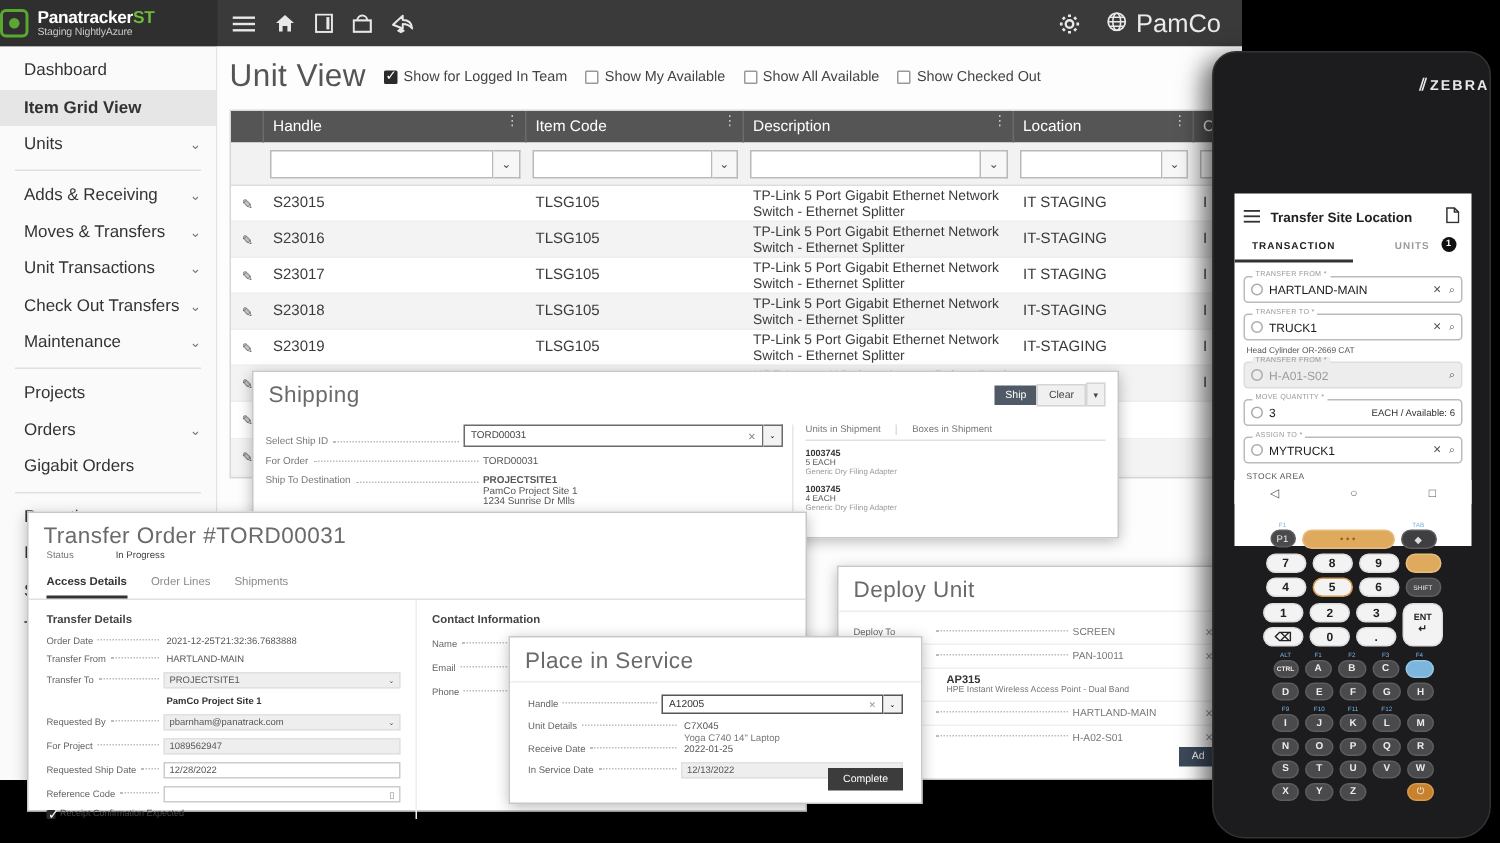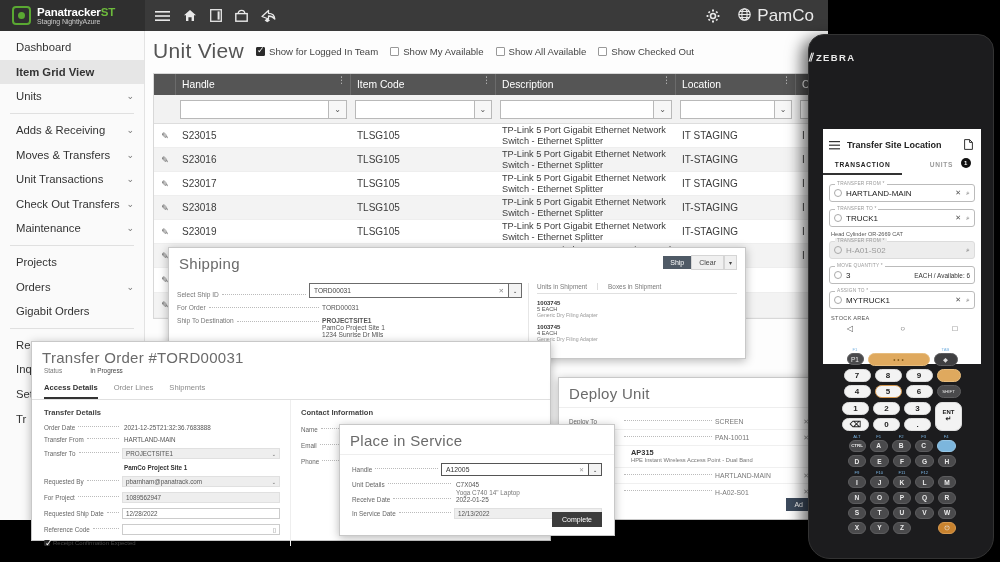--- a/index.html
+++ b/index.html
@@ -9,21 +9,21 @@
     background: #000;
     font-family: "Liberation Sans", sans-serif;
   }
   #root { position: relative; width: 1000px; height: 562px; background: #000; }
 
   
   .app { position: absolute; left: 0; top: 0; width: 828px; height: 520px; background: #fff; }
 
   
   .topbar { position: absolute; left: 0; top: 0; width: 828px; height: 31px; background: #3a3a3a; display: flex; align-items: center; }
-  .brand { width: 145px; height: 31px; background: #2f2f2f; display: flex; align-items: center; padding-left: 12px; gap: 6px; }
+  .brand { width: 145px; height: 31px; background: #2f2f2f; display: flex; align-items: center; padding-left: 0; gap: 6px; }
   .brand-logo { width: 19px; height: 19px; border: 2px solid #5aa832; border-radius: 4px; display: flex; align-items: center; justify-content: center; flex: none; }
   .brand-logo i { display: block; width: 7px; height: 7px; background: #5aa832; border-radius: 50%; }
   .brand-txt { line-height: 1.05; }
   .brand-t1 { font-size: 11.5px; font-weight: bold; color: #fff; letter-spacing: -.2px; }
   .brand-t1 span { color: #6dbb3c; }
   .brand-t2 { font-size: 7px; color: #c9c9c9; letter-spacing: -.1px; }
   .topicons { display: flex; align-items: center; gap: 13px; margin-left: 10px; }
   .ticon { color: #e8e8e8; display: flex; align-items: center; justify-content: center; cursor: pointer; }
   .topright { margin-left: auto; display: flex; align-items: center; gap: 18px; padding-right: 14px; }
   .topright .u { display: flex; align-items: center; gap: 6px; color: #eaeaea; font-size: 17px; }
@@ -77,21 +77,21 @@
   .ship-body { display: flex; padding: 6px 8px; gap: 6px; }
   .ship-left { width: 345px; }
   .ship-right { flex: 1; border-left: 1px solid #e6e6e6; padding-left: 8px; }
   .ship-row { display: flex; align-items: flex-end; margin-bottom: 6px; }
   .ship-input { border: 1px solid #6b6b6b; height: 15px; display: flex; align-items: center; background: #fff; }
   .tabsm { display: flex; gap: 10px; border-bottom: 1px solid #e0e0e0; padding-bottom: 3px; }
   .tabsm div { font-size: 6.4px; color: #7a7a7a; cursor: pointer; }
   .tabsm div:first-child { border-right: 1px solid #ddd; padding-right: 10px; }
 
   
-  #tord { left: 18px; top: 341px; width: 520px; height: 200px; margin-left: 13px; }
+  #tord { left: 18px; top: 341px; width: 520px; height: 200px; }
   .tord-tabs { display: flex; gap: 16px; padding: 0 12px; border-bottom: 1px solid #e0e0e0; }
   .tord-tabs div { font-size: 7.6px; color: #8a8a8a; padding: 5px 0 5px; cursor: pointer; }
   .tord-tabs div.on { color: #333; border-bottom: 2px solid #333; font-weight: bold; }
   .tord-cols { display: flex; }
   .tord-l { width: 258px; padding: 8px 10px 0 12px; }
   .tord-r { flex: 1; border-left: 1px solid #eee; padding: 8px 8px 0 10px; }
   .sect { font-size: 7.6px; color: #444; font-weight: bold; margin-bottom: 7px; }
   .frow { display: flex; align-items: center; margin-bottom: 5px; }
   .frow .l { font-size: 6.3px; color: #666; white-space: nowrap; }
   .frow .v { width: 158px; flex: none; }
@@ -110,21 +110,21 @@
   #pis { left: 339px; top: 424px; width: 276px; height: 112px; }
   .pis-row { display: flex; align-items: center; margin: 0 12px 5px; }
   .pis-row .l { font-size: 6.4px; color: #666; white-space: nowrap; }
   .pis-row .v { width: 148px; flex: none; }
   .pis-input { border: 1px solid #555; height: 13px; background: #fff; display: flex; align-items: center; font-size: 6.8px; color: #333; padding-left: 4px; }
   .btn-complete { position: absolute; right: 12px; bottom: 8px; background: #3c3c3c; color: #fff; font-size: 7px; padding: 4px 10px; cursor: pointer; }
 
   
   .zebra { position: absolute; left: 808px; top: 34px; width: 186px; height: 525px; background: #1c1c1e;
            border-radius: 16px 16px 22px 22px; border: 1px solid #333; box-shadow: -6px 4px 16px rgba(0,0,0,.6); }
-  .z-brand { position: absolute; top: 16px; left: 0; width: 100%; text-align: left; color: #e8e8e8; font-size: 9.5px; font-weight: bold; letter-spacing: 1.4px; }
+  .z-brand { position: absolute; top: 16px; left: 0; width: 100%; text-align: right; color: #e8e8e8; font-size: 9.5px; font-weight: bold; letter-spacing: 1.4px; }
   .z-brand b { letter-spacing: 0; margin-right: 2px; font-size: 11px; }
   .z-screen { position: absolute; left: 14px; top: 50px; width: 158px; height: 235px; background: #fff; overflow: hidden; margin-top: 44px; }
   .z-appbar { display: flex; align-items: center; gap: 7px; padding: 7px 6px 3px; }
   .z-appbar .t { font-size: 9px; font-weight: bold; color: #222; }
   .z-tabs { display: flex; }
   .z-tabs .tb { flex: 1; text-align: center; font-size: 6.6px; letter-spacing: .7px; font-weight: bold; color: #9a9a9a; padding: 4px 0 5px; position: relative; cursor: pointer; }
   .z-tabs .tb.on { color: #222; border-bottom: 2px solid #333; }
   .badge { position: absolute; right: 10px; top: 1px; width: 10px; height: 10px; border-radius: 50%; background: #111; color: #fff; font-size: 6px; display: flex; align-items: center; justify-content: center; }
   .zf { margin: 5px 6px 0; border: 1px solid #bbb; border-radius: 3px; height: 18px; display: flex; align-items: center; padding: 0 4px; position: relative; }
   .zf .cap { position: absolute; top: -4px; left: 5px; background: #fff; padding: 0 2px; font-size: 4.8px; color: #999; letter-spacing: .2px; }

